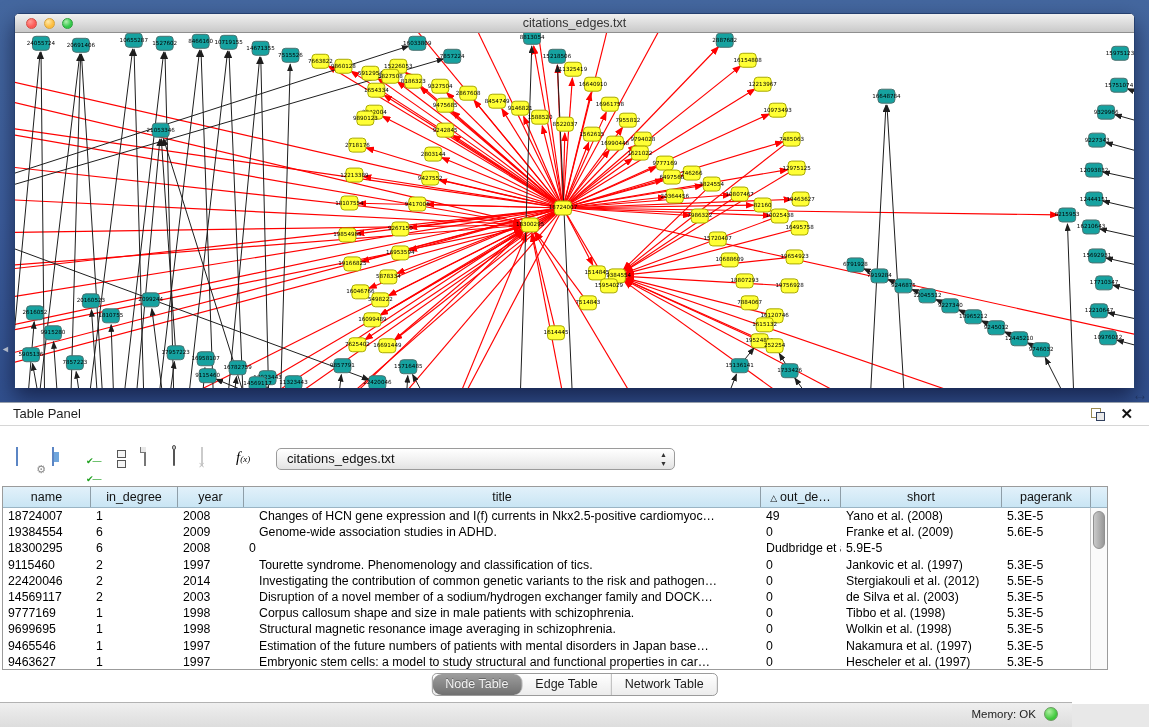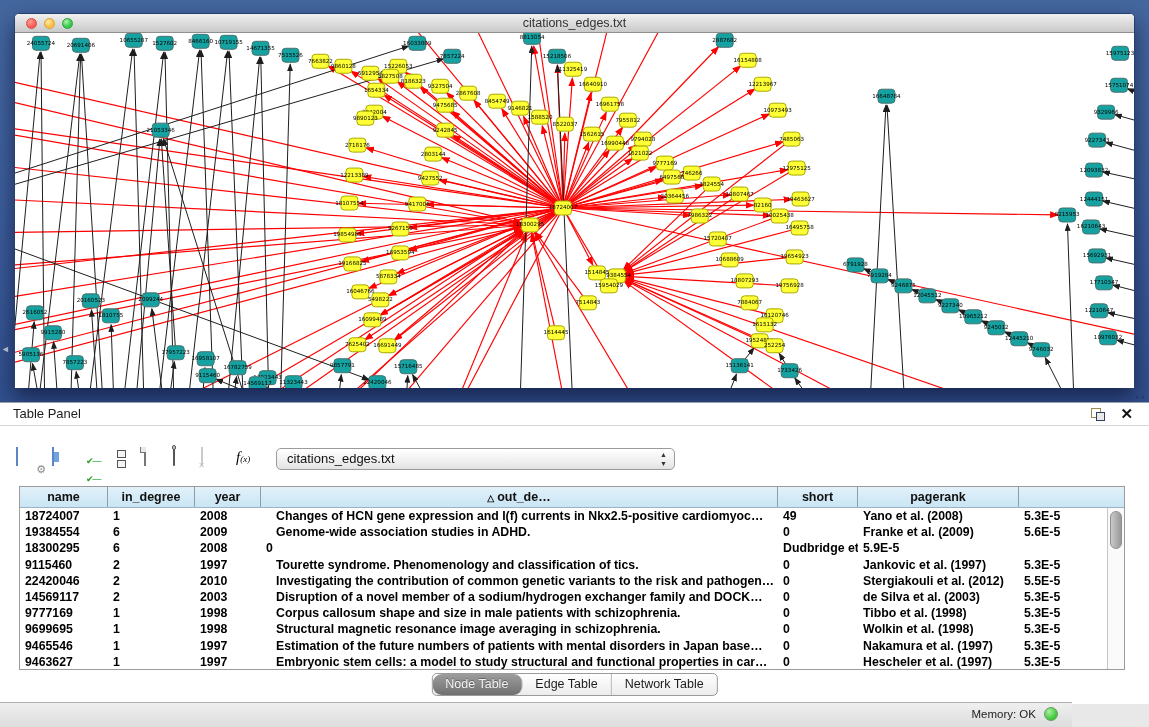--- a/index.html
+++ b/index.html
@@ -57,22 +57,22 @@
   .gridgray{width:19px;height:15px;border:1px solid #aaa;background:
       repeating-linear-gradient(90deg,#d8d8d8 0 5px,#bdbdbd 5px 6px);opacity:.6;position:relative;}
   .gridgray:after{content:"✕";position:absolute;right:-3px;bottom:-5px;font-size:8px;color:#999;}
   .fx-ic{font-family:"Liberation Serif",serif;font-style:italic;font-size:15px;color:#000;text-align:center;}
   .fx-ic small{font-size:9px;}
   .combo{position:absolute;left:276px;top:22px;width:399px;height:22px;box-sizing:border-box;
       border:1px solid #9b9b9b;border-radius:5px;background:linear-gradient(#ffffff,#ededed 70%,#e2e2e2);
       font-size:13px;color:#111;line-height:20px;padding-left:10px;box-shadow:0 1px 0 rgba(255,255,255,.7);}
   .combo .arrows{position:absolute;right:7px;top:1px;font-size:7px;line-height:9px;color:#333;text-align:center;}
   
-  .tframe{position:absolute;left:19px;top:83px;width:1106px;height:184px;background:#fff;
-      border:1px solid #9b9b9b;box-sizing:border-box;overflow:hidden;font-weight:bold;}
+  .tframe{position:absolute;left:2px;top:83px;width:1106px;height:184px;background:#fff;
+      border:1px solid #9b9b9b;box-sizing:border-box;overflow:hidden;}
   .thead{display:grid;height:21px;background:linear-gradient(#e2f1fa,#c9e5f4);
       border-bottom:1px solid #9ab4c4;box-sizing:border-box;}
   .thead .hc{font-size:12.5px;color:#111;text-align:center;line-height:20px;
       border-right:1px solid #8e9ea8;overflow:hidden;white-space:nowrap;}
   .thead .hc .sort{font-size:9px;margin-right:3px;}
   .trow{display:grid;height:16.2px;background:#fff;}
   .trow .c{font-size:12.3px;color:#000;line-height:16px;white-space:nowrap;overflow:hidden;
       padding-left:5px;box-sizing:border-box;}
   .trow .c.title-c{padding-left:15px;}
   .vscroll{position:absolute;right:0;top:21px;bottom:0;width:16px;background:#fafafa;
@@ -584,20 +584,21 @@
       <span>citations_edges.txt</span>
       <span class="arrows">▲<br>▼</span>
     </div>
   </div>
 
   <div class="tframe">
     <div class="thead" id="thead" style="grid-template-columns: 88px 87px 66px 517px 80px 161px 89px;">
         <div class="hc">name</div>
         <div class="hc">in_degree</div>
         <div class="hc">year</div>
+        <div class="hc">title</div>
         <div class="hc"><span class="sort">△</span>out_de…</div>
         <div class="hc">short</div>
         <div class="hc">pagerank</div>
       </div>
     <div id="tbody">
         <div class="trow" style="grid-template-columns: 88px 87px 66px 517px 80px 161px 89px;">
           <div class="c">18724007</div>
           <div class="c">1</div>
           <div class="c">2008</div>
           <div class="c title-c">Changes of HCN gene expression and I(f) currents in Nkx2.5-positive cardiomyoc…</div>
@@ -627,21 +628,21 @@
           <div class="c">2</div>
           <div class="c">1997</div>
           <div class="c title-c">Tourette syndrome. Phenomenology and classification of tics.</div>
           <div class="c">0</div>
           <div class="c">Jankovic et al. (1997)</div>
           <div class="c">5.3E-5</div>
         </div>
         <div class="trow" style="grid-template-columns: 88px 87px 66px 517px 80px 161px 89px;">
           <div class="c">22420046</div>
           <div class="c">2</div>
-          <div class="c">2010</div>
+          <div class="c">2014</div>
           <div class="c title-c">Investigating the contribution of common genetic variants to the risk and pathogen…</div>
           <div class="c">0</div>
           <div class="c">Stergiakouli et al. (2012)</div>
           <div class="c">5.5E-5</div>
         </div>
         <div class="trow" style="grid-template-columns: 88px 87px 66px 517px 80px 161px 89px;">
           <div class="c">14569117</div>
           <div class="c">2</div>
           <div class="c">2003</div>
           <div class="c title-c">Disruption of a novel member of a sodium/hydrogen exchanger family and DOCK…</div>

